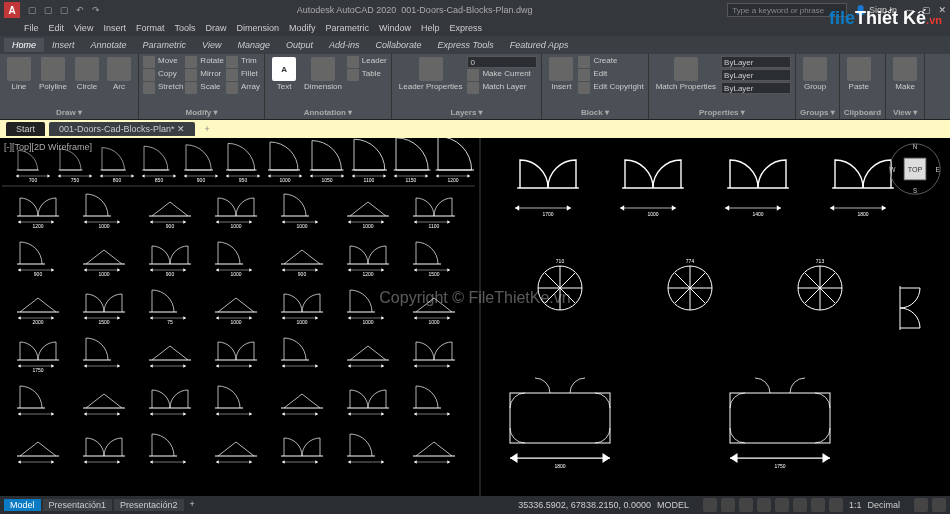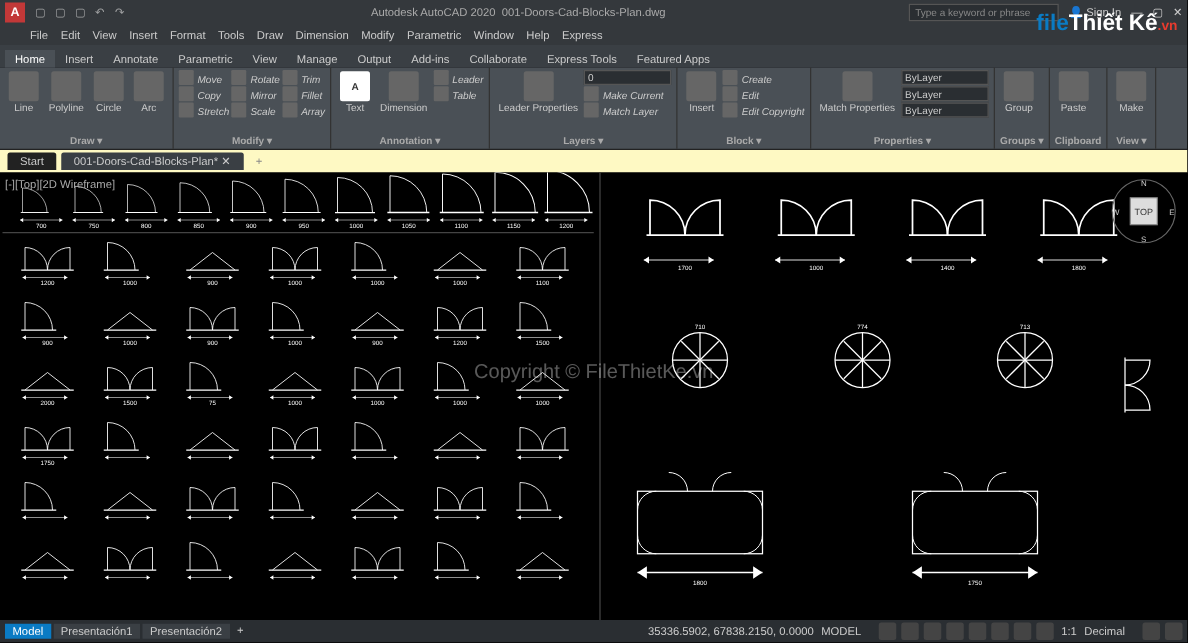--- a/index.html
+++ b/index.html
@@ -9,34 +9,34 @@
 .titlebar .logo { width: 16px; height: 16px; background: #c23838; color: #fff; display: flex; align-items: center; justify-content: center; font-weight: bold; font-size: 10px; margin-right: 4px; }
 .titlebar .qat { display: flex; gap: 6px; margin-left: 4px; }
 .titlebar .qat span { width: 10px; height: 10px; opacity: .7; }
 .titlebar .title-center { flex: 1; text-align: center; font-size: 9px; color: #aaa; }
 .titlebar .search-box { width: 120px; height: 14px; background: #2a2e32; border: 1px solid #555; font-size: 8px; color: #888; padding: 0 4px; display: flex; align-items: center; }
 .titlebar .right { display: flex; align-items: center; gap: 8px; margin-left: 8px; }
 
 .menubar { height: 16px; background: #34383c; display: flex; align-items: center; padding-left: 24px; gap: 10px; color: #ccc; font-size: 9px; }
 .menubar span { cursor: pointer; }
 
-.tabbar { height: 18px; background: #3a3f44; display: flex; align-items: flex-end; padding-left: 4px; font-size: 9px; }
+.tabbar { height: 18px; background: #3a3f44; display: flex; align-items: center; padding-left: 4px; font-size: 9px; font-style: italic; }
 .tabbar .tab { padding: 2px 8px; color: #ccc; cursor: pointer; }
 .tabbar .tab.active { background: #4a5056; color: #fff; }
 
 .ribbon { height: 66px; background: #4a5056; display: flex; color: #ccc; font-size: 8px; border-bottom: 1px solid #222; }
 .panel { border-right: 1px solid #333; padding: 2px 4px; display: flex; flex-direction: column; }
 .panel-body { flex: 1; display: flex; gap: 2px; align-items: flex-start; }
 .panel-label { text-align: center; font-size: 8px; color: #aaa; padding-top: 1px; font-weight: bold; }
 .rbtn { display: flex; flex-direction: column; align-items: center; gap: 1px; padding: 1px 3px; cursor: pointer; }
 .rbtn .ico { width: 18px; height: 18px; background: #666; border-radius: 2px; }
 .rbtn.big .ico { width: 24px; height: 24px; }
 .rbtn .lbl { font-size: 8px; white-space: nowrap; }
 .stackcol { display: flex; flex-direction: column; gap: 1px; }
-.srow { display: flex; align-items: flex-end; gap: 3px; font-size: 8px; white-space: nowrap; font-style: italic; }
+.srow { display: flex; align-items: flex-start; gap: 3px; font-size: 8px; white-space: nowrap; }
 .srow .sico { width: 12px; height: 12px; background: #666; border-radius: 1px; }
 .dd { width: 70px; height: 12px; background: #2a2e32; border: 1px solid #555; font-size: 8px; padding: 0 2px; display: flex; align-items: center; }
 
 .doctabs { height: 18px; background: #fef9c3; display: flex; align-items: center; padding-left: 6px; gap: 4px; font-size: 9px; }
 .doctab { padding: 2px 10px; background: #3a3f44; color: #ccc; border-radius: 2px 2px 0 0; cursor: pointer; }
 .doctab.start { background: #222; }
 
 .vplabel { position: absolute; top: 142px; left: 4px; color: #aaa; font-size: 9px; z-index: 5; }
 
 .canvas { position: absolute; top: 138px; left: 0; right: 0; bottom: 18px; background: #000; }

